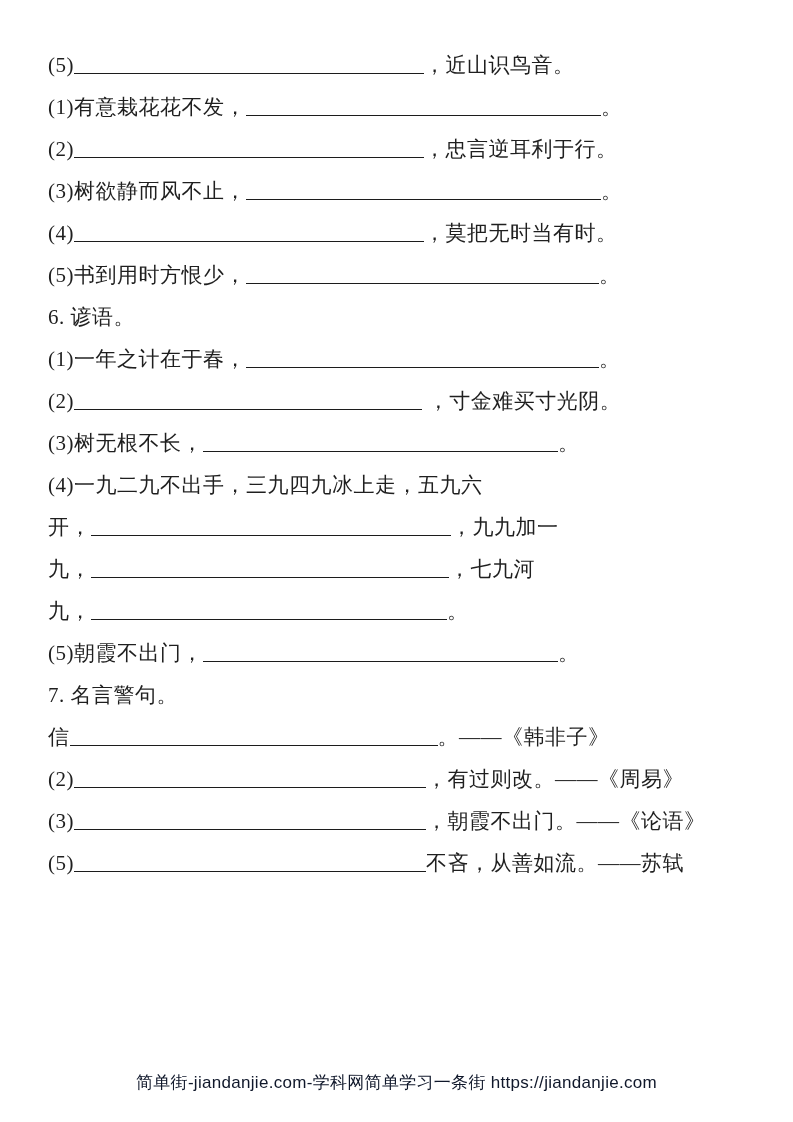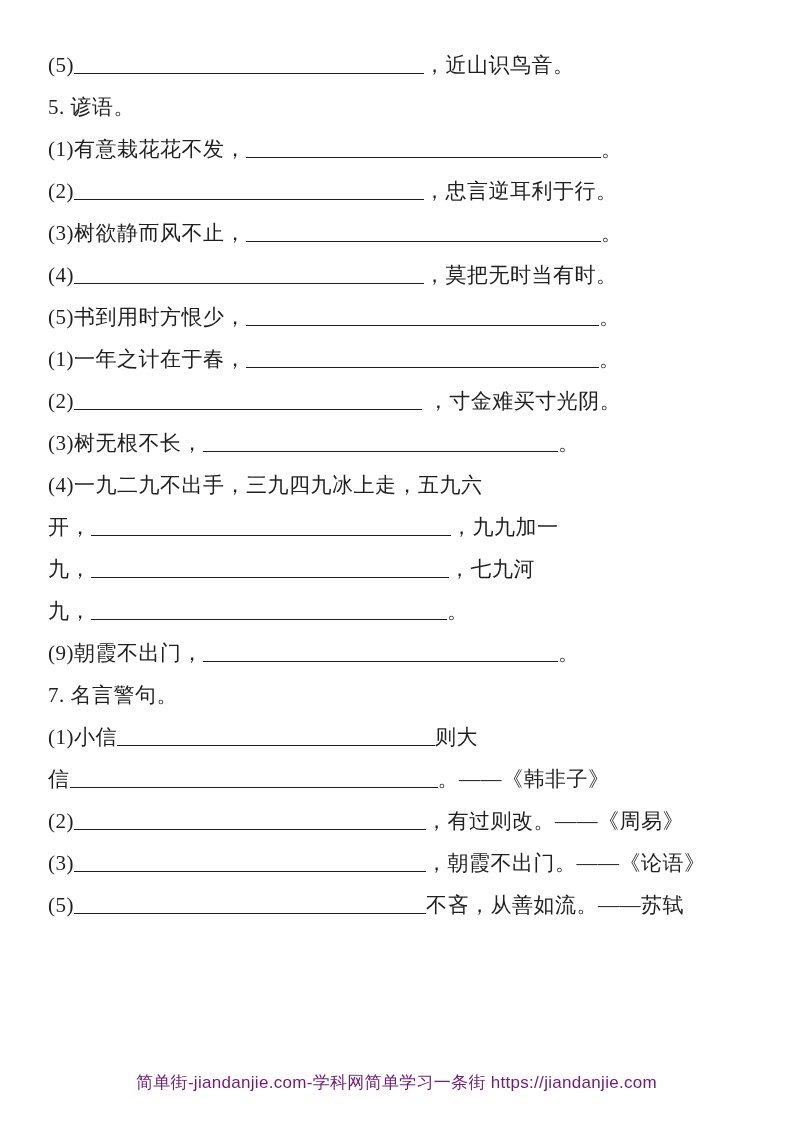--- a/index.html
+++ b/index.html
@@ -48,35 +48,34 @@
     font-size: 17px;
     letter-spacing: 0.3px;
   }
 </style>
 </head>
 <body>
 
 <div class="page" style="background: rgb(255, 255, 255); color: rgb(31, 31, 31);">
   <div class="doc-lines">
       <div class="line"><span class="txt">(5)</span><span class="blank" style="width: 350px; border-bottom-color: rgb(28, 28, 28);"></span><span class="txt">，近山识鸟音。</span></div>
-      <div class="line"><span class="txt">5. 谚语。</span></div>
       <div class="line"><span class="txt">(1)有意栽花花不发，</span><span class="blank" style="width: 355px; border-bottom-color: rgb(28, 28, 28);"></span><span class="txt">。</span></div>
       <div class="line"><span class="txt">(2)</span><span class="blank" style="width: 350px; border-bottom-color: rgb(28, 28, 28);"></span><span class="txt">，忠言逆耳利于行。</span></div>
       <div class="line"><span class="txt">(3)树欲静而风不止，</span><span class="blank" style="width: 355px; border-bottom-color: rgb(28, 28, 28);"></span><span class="txt">。</span></div>
       <div class="line"><span class="txt">(4)</span><span class="blank" style="width: 350px; border-bottom-color: rgb(28, 28, 28);"></span><span class="txt">，莫把无时当有时。</span></div>
       <div class="line"><span class="txt">(5)书到用时方恨少，</span><span class="blank" style="width: 353px; border-bottom-color: rgb(28, 28, 28);"></span><span class="txt">。</span></div>
+      <div class="line"><span class="txt">6. 谚语。</span></div>
       <div class="line"><span class="txt">(1)一年之计在于春，</span><span class="blank" style="width: 353px; border-bottom-color: rgb(28, 28, 28);"></span><span class="txt">。</span></div>
       <div class="line"><span class="txt">(2)</span><span class="blank" style="width: 348px; border-bottom-color: rgb(28, 28, 28);"></span><span class="txt"> ，寸金难买寸光阴。</span></div>
       <div class="line"><span class="txt">(3)树无根不长，</span><span class="blank" style="width: 355px; border-bottom-color: rgb(28, 28, 28);"></span><span class="txt">。</span></div>
       <div class="line"><span class="txt">(4)一九二九不出手，三九四九冰上走，五九六</span></div>
       <div class="line"><span class="txt">开，</span><span class="blank" style="width: 360px; border-bottom-color: rgb(28, 28, 28);"></span><span class="txt">，九九加一</span></div>
       <div class="line"><span class="txt">九，</span><span class="blank" style="width: 358px; border-bottom-color: rgb(28, 28, 28);"></span><span class="txt">，七九河</span></div>
       <div class="line"><span class="txt">九，</span><span class="blank" style="width: 356px; border-bottom-color: rgb(28, 28, 28);"></span><span class="txt">。</span></div>
-      <div class="line"><span class="txt">(9)朝霞不出门，</span><span class="blank" style="width: 355px; border-bottom-color: rgb(28, 28, 28);"></span><span class="txt">。</span></div>
+      <div class="line"><span class="txt">(5)朝霞不出门，</span><span class="blank" style="width: 355px; border-bottom-color: rgb(28, 28, 28);"></span><span class="txt">。</span></div>
       <div class="line"><span class="txt">7. 名言警句。</span></div>
-      <div class="line"><span class="txt">(1)小信</span><span class="blank" style="width: 318px; border-bottom-color: rgb(28, 28, 28);"></span><span class="txt">则大</span></div>
       <div class="line"><span class="txt">信</span><span class="blank" style="width: 368px; border-bottom-color: rgb(28, 28, 28);"></span><span class="txt">。——《韩非子》</span></div>
       <div class="line"><span class="txt">(2)</span><span class="blank" style="width: 352px; border-bottom-color: rgb(28, 28, 28);"></span><span class="txt">，有过则改。——《周易》</span></div>
       <div class="line"><span class="txt">(3)</span><span class="blank" style="width: 352px; border-bottom-color: rgb(28, 28, 28);"></span><span class="txt">，朝霞不出门。——《论语》</span></div>
       <div class="line"><span class="txt">(5)</span><span class="blank" style="width: 352px; border-bottom-color: rgb(28, 28, 28);"></span><span class="txt">不吝，从善如流。——苏轼</span></div>
     </div>
-  <div class="footer" style="color: #701a75; text-align: center;">简单街-jiandanjie.com-学科网简单学习一条街 https://jiandanjie.com</div>
+  <div class="footer" style="color: #0f172a; text-align: center;">简单街-jiandanjie.com-学科网简单学习一条街 https://jiandanjie.com</div>
 </div>
 
 </body></html>

